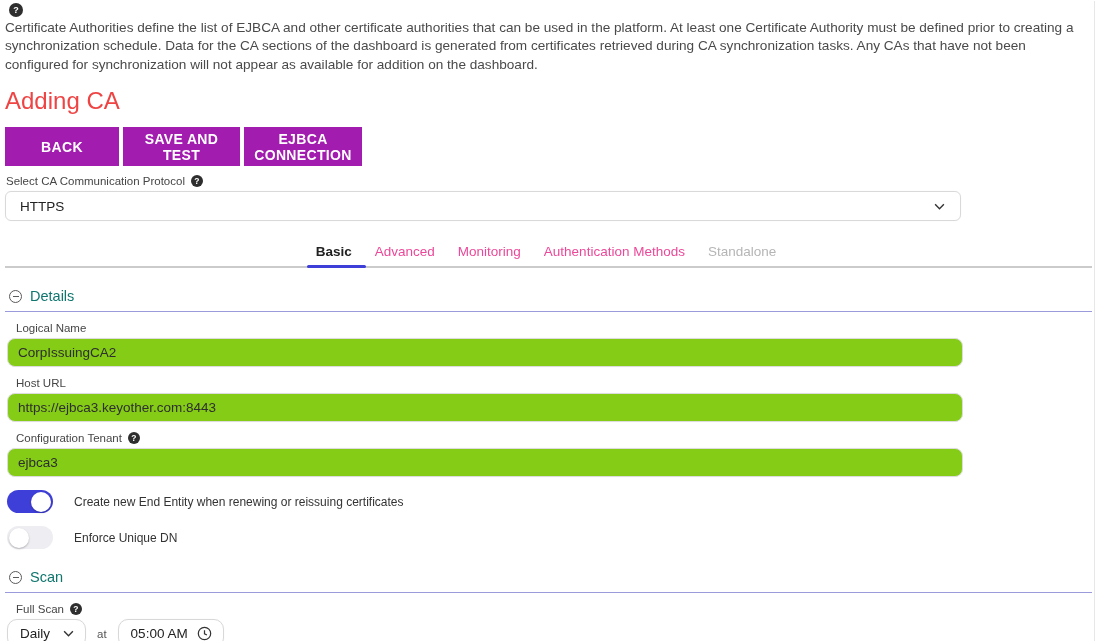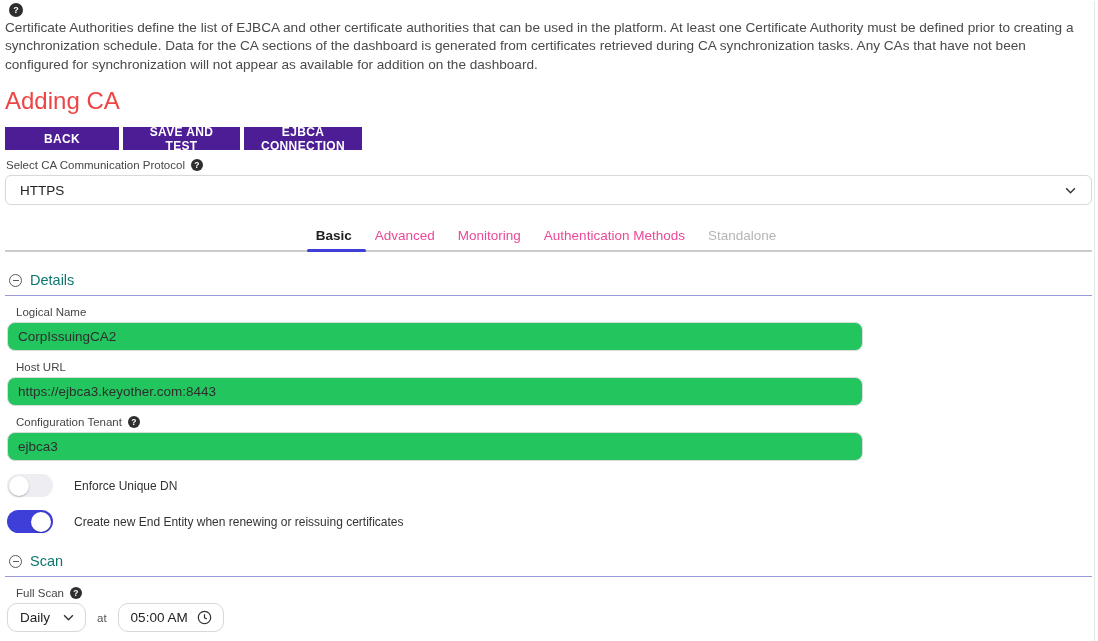--- a/index.html
+++ b/index.html
@@ -26,41 +26,41 @@
   }
   .title-row .help-badge { width: 14px; height: 14px; margin: 2px 0 0 4px; }
 
   .page-desc { font-size: 13.6px; line-height: 1.36; color: #4a4a4a; max-width: 1086px; margin: 2px 0 4px 0; }
 
   h2.subheading { font-size: 24px; font-weight: 400; color: #ef4444; margin: 13px 0 12px 0; }
 
   
   .toolbar { display: flex; gap: 4px; }
   .btn {
-    height: 23px; background: #4c1d95; color: #fff; border: none;
+    height: 39px; background: #a21caf; color: #fff; border: none;
     font-family: "Liberation Sans", sans-serif;
-    font-size: 12px; font-weight: bold; letter-spacing: .35px;
+    font-size: 14px; font-weight: bold; letter-spacing: .35px;
     display: inline-flex; align-items: center; justify-content: center;
     cursor: pointer; padding: 0 10px;
   }
   .btn-back { width: 114px; }
   .btn-save { width: 117px; }
   .btn-testconn { width: 118px; }
 
   
   .field-label {
     display: flex; align-items: center; gap: 6px;
     font-size: 11.5px; color: #464646; margin: 10px 0 4px 1px;
   }
   .field-label .help-badge { width: 12px; height: 12px; font-size: 8.5px; }
   .indent { margin-left: 11px; }
 
   
   .select-wide {
-    width: 1087px; height: 30px; border: 1px solid #d9d9d9; border-radius: 6px;
+    width: 956px; height: 30px; border: 1px solid #d9d9d9; border-radius: 6px;
     display: flex; align-items: center; justify-content: space-between;
     padding: 0 15px 0 14px; font-size: 13.5px; color: #222; background: #fff; cursor: pointer;
     box-shadow: 0 0 2px rgba(0,0,0,0.03);
   }
 
   
   .tabbar { display: flex; margin-top: 23px; border-bottom: 2px solid #cbcbcb; justify-content: center; }
   .tab {
     padding: 0 14px 7px 9px; font-size: 13.5px; color: #ec4899;
     position: relative; cursor: pointer; white-space: nowrap;
@@ -73,22 +73,22 @@
   .tab.disabled { color: #b5b5b5; cursor: default; }
 
   
   .section-header { display: flex; align-items: center; gap: 8px; margin: 20px 0 0 4px; font-size: 14.5px; color: #0f766e; cursor: pointer; }
   .collapse-icon { width: 13px; height: 13px; border: 1px solid #5a5a5a; border-radius: 50%; position: relative; flex: 0 0 auto; }
   .collapse-icon::after { content: ""; position: absolute; left: 2.5px; right: 2.5px; top: 50%; margin-top: -0.5px; height: 1px; background: #5a5a5a; }
   .section-divider { border: none; border-top: 1.6px solid #9b9bdc; margin: 7px 0 0 0; }
 
   
   .text-input {
-    width: 856px; height: 29px; border: 1px solid #dcdcdc; border-radius: 8px;
-    padding: 0 10px; font-size: 13.5px; color: #2e2e2e; background: #22c55e;
+    width: 956px; height: 29px; border: 1px solid #dcdcdc; border-radius: 8px;
+    padding: 0 10px; font-size: 13.5px; color: #2e2e2e; background: #84cc16;
     font-family: "Liberation Sans", sans-serif; margin-left: 2px;
     box-shadow: 0 0 2px rgba(0,0,0,0.03); outline: none;
   }
 
   
   .toggle-row { display: flex; align-items: center; gap: 21px; margin: 13px 0 0 2px; }
   .toggle { width: 46px; height: 23px; border-radius: 12px; position: relative; cursor: pointer; flex: 0 0 auto; }
   .toggle.off { background: #ededf2; }
   .toggle.on { background: #3e3ed9; }
   .knob { position: absolute; top: 1.5px; width: 20px; height: 20px; border-radius: 50%; background: #fff; box-shadow: 0 1px 2px rgba(0,0,0,0.25); }
@@ -171,31 +171,31 @@
   </div>
   <input class="text-input" type="text" value="https://ejbca3.keyother.com:8443" style="">
 
   <div class="field-label indent">
     <span>Configuration Tenant</span>
     <span class="help-badge">?</span>
   </div>
   <input class="text-input" type="text" value="ejbca3" style="">
 
   <div class="toggle-row">
+    <div class="toggle on">
+        <div class="knob"></div>
+      </div>
+    <span class="toggle-label">Create new End Entity when renewing or reissuing certificates</span>
+  </div>
+
+  <div class="toggle-row">
     <div class="toggle off">
         <div class="knob"></div>
       </div>
     <span class="toggle-label">Enforce Unique DN</span>
-  </div>
-
-  <div class="toggle-row">
-    <div class="toggle on">
-        <div class="knob"></div>
-      </div>
-    <span class="toggle-label">Create new End Entity when renewing or reissuing certificates</span>
   </div>
 
   
   <div class="section-header">
     <span class="collapse-icon"></span>
     <span>Scan</span>
   </div>
   <hr class="section-divider">
 
   <div class="field-label indent">

